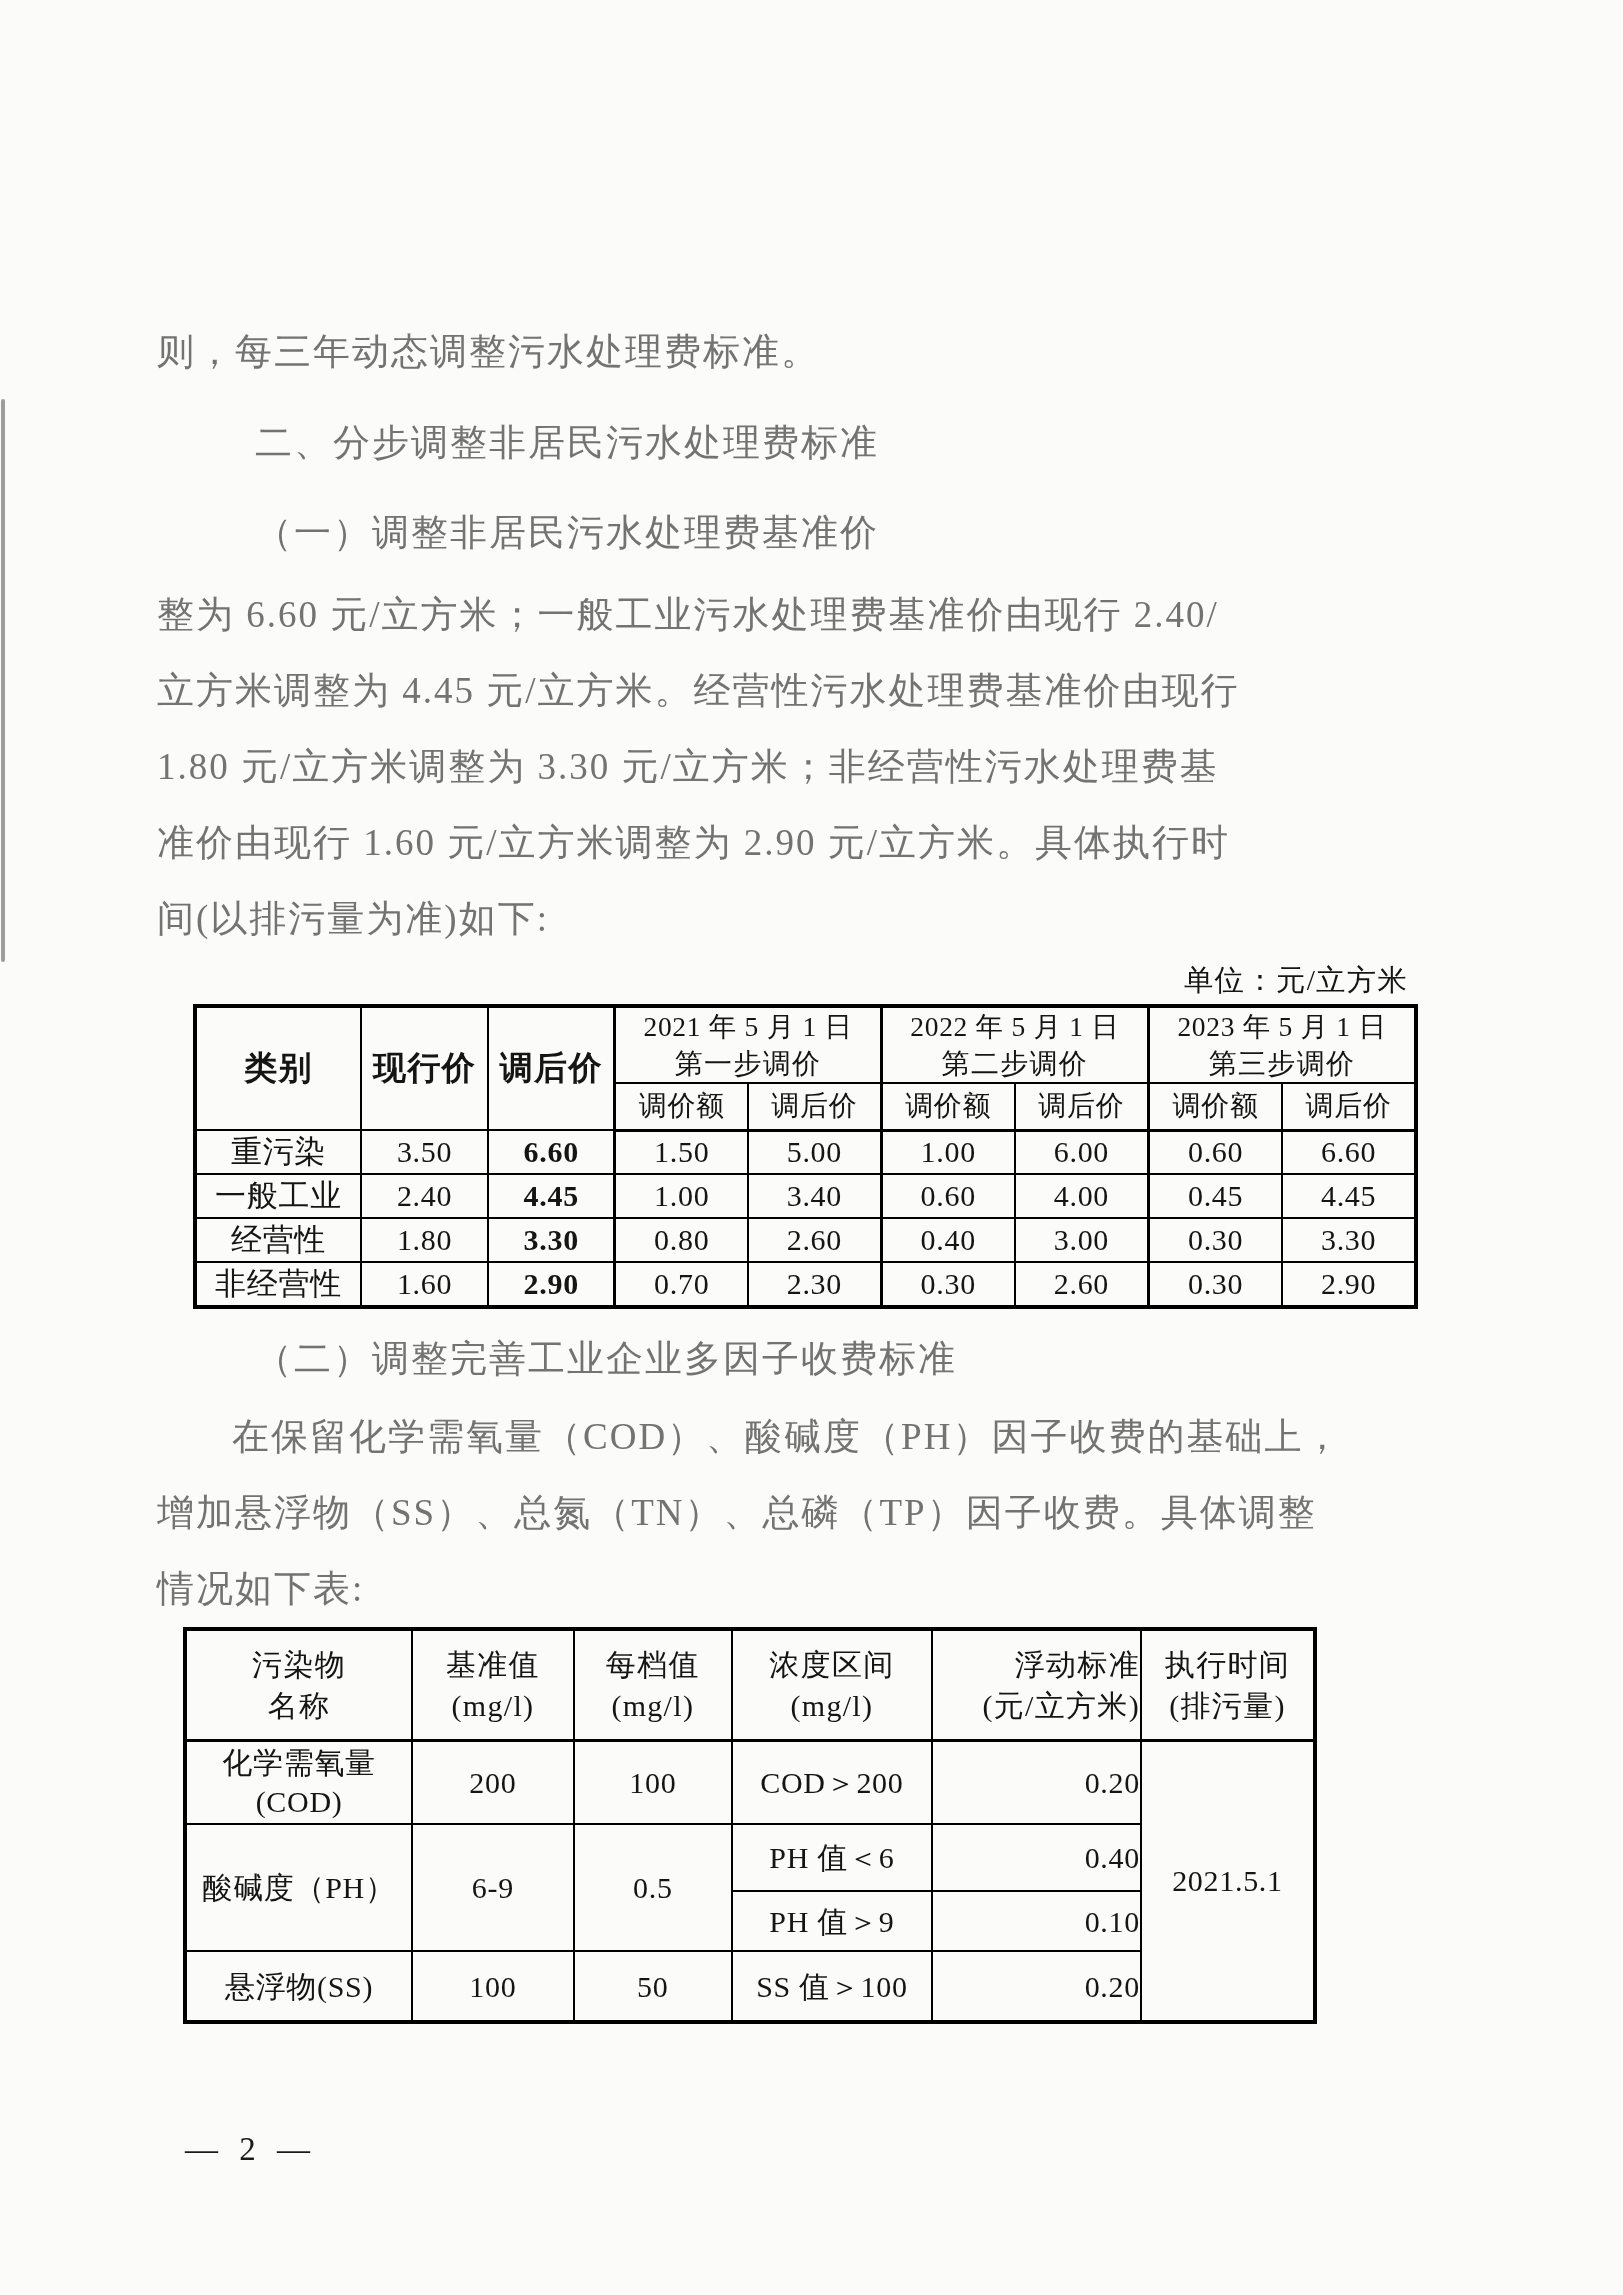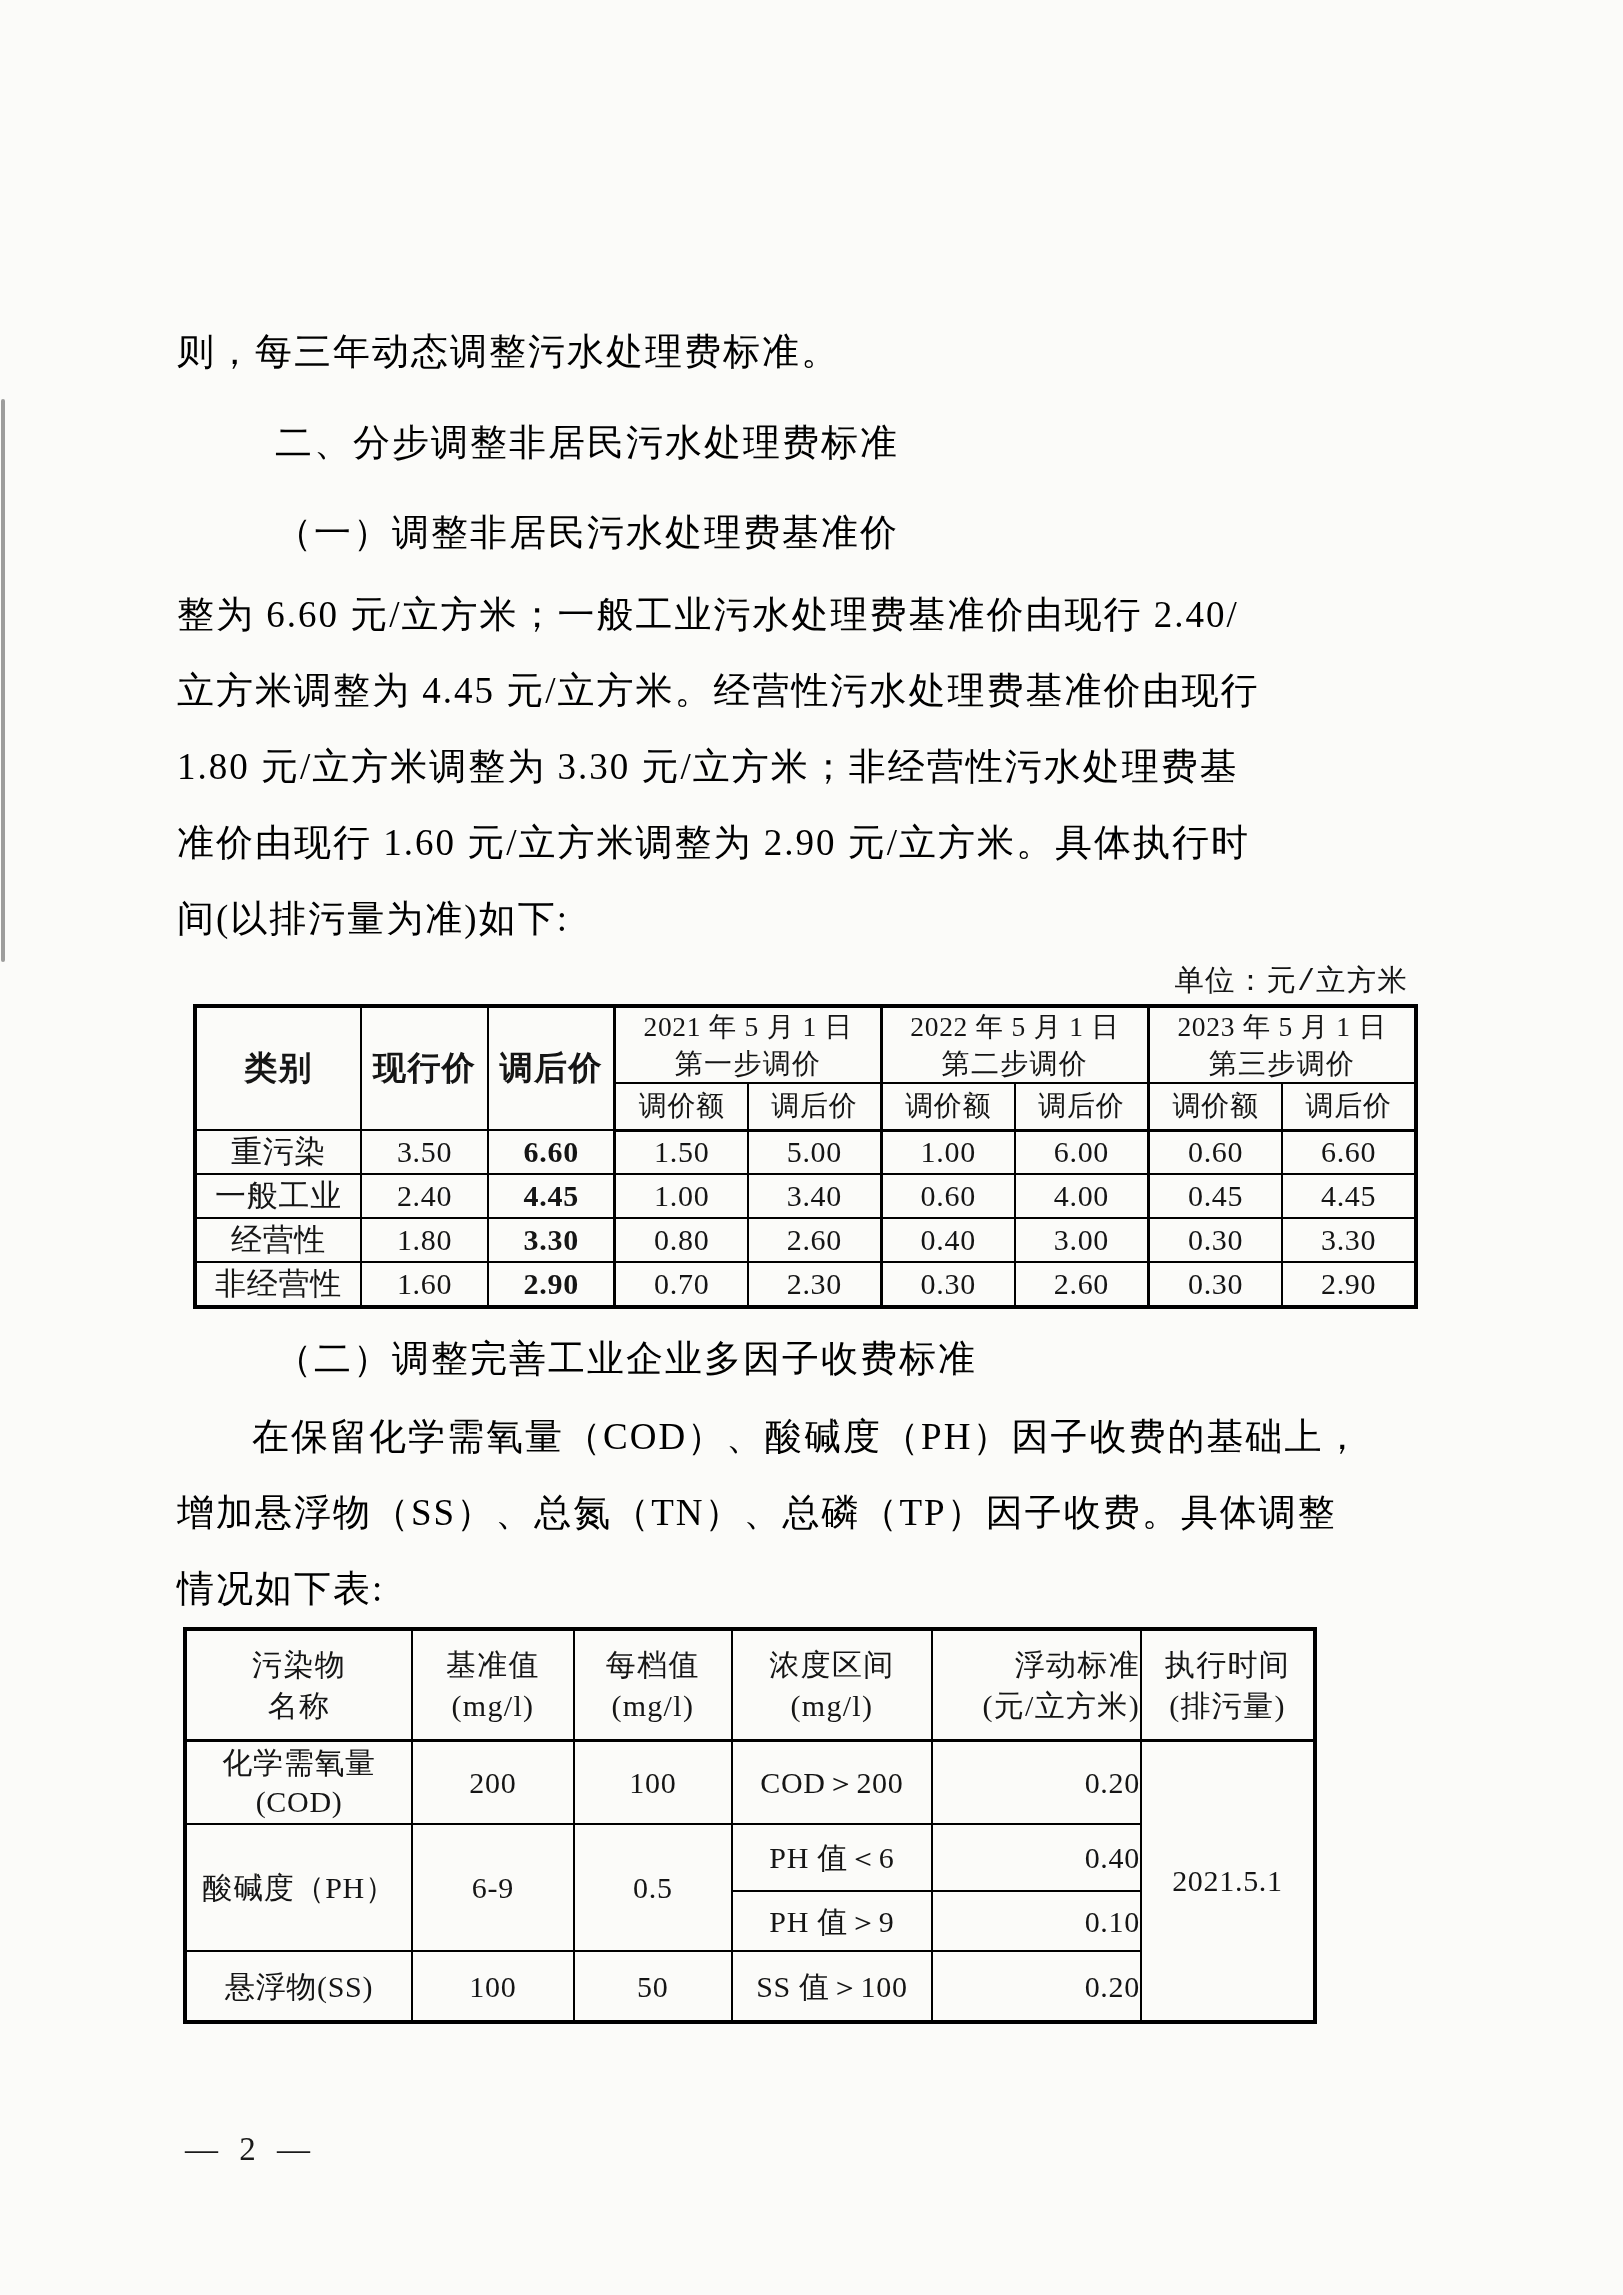--- a/index.html
+++ b/index.html
@@ -15,31 +15,30 @@
   
   .artifact-strip {
     position:absolute; left:1.3px; top:399px; width:3.3px; height:563px;
     background:#2a2a2a; opacity:.45; border-radius:2px;
   }
   .content {
     position:absolute; left:157px; top:306px; width:1263px;
   }
   .tline {
     font-size:37px; letter-spacing:2px; white-space:nowrap;
-    color:#000000;
-    margin-left:20px;
+    color:#737373;
   }
   .h-first { height:92px; display:flex; align-items:center; }
   .h-head  { height:90px; display:flex; align-items:center; padding-left:98px; }
   .h-head2 { height:89px; display:flex; align-items:center; padding-left:98px; }
   .p-line  { height:76px; display:flex; align-items:center; }
   .p-indent { padding-left:75px; }
   .unit-note {
     height:47px; display:flex; align-items:center; justify-content:flex-end;
-    font-size:29.4px; letter-spacing:1.3px; padding-right:11.8px;font-family:Liberation Mono, monospace;
+    font-size:29.4px; letter-spacing:1.3px; padding-right:11.8px;
   }
   .sec2-head { height:81px; margin-top:9.2px; display:flex; align-items:center; padding-left:98px; }
 
   
   table { border-collapse:collapse; table-layout:fixed; }
   td,th { font-weight:normal; text-align:center; vertical-align:middle; padding:0; overflow:hidden; }
 
   .t1 {
     margin-left:36px; width:1225px; height:288px;
     border:4.6px solid #000;

